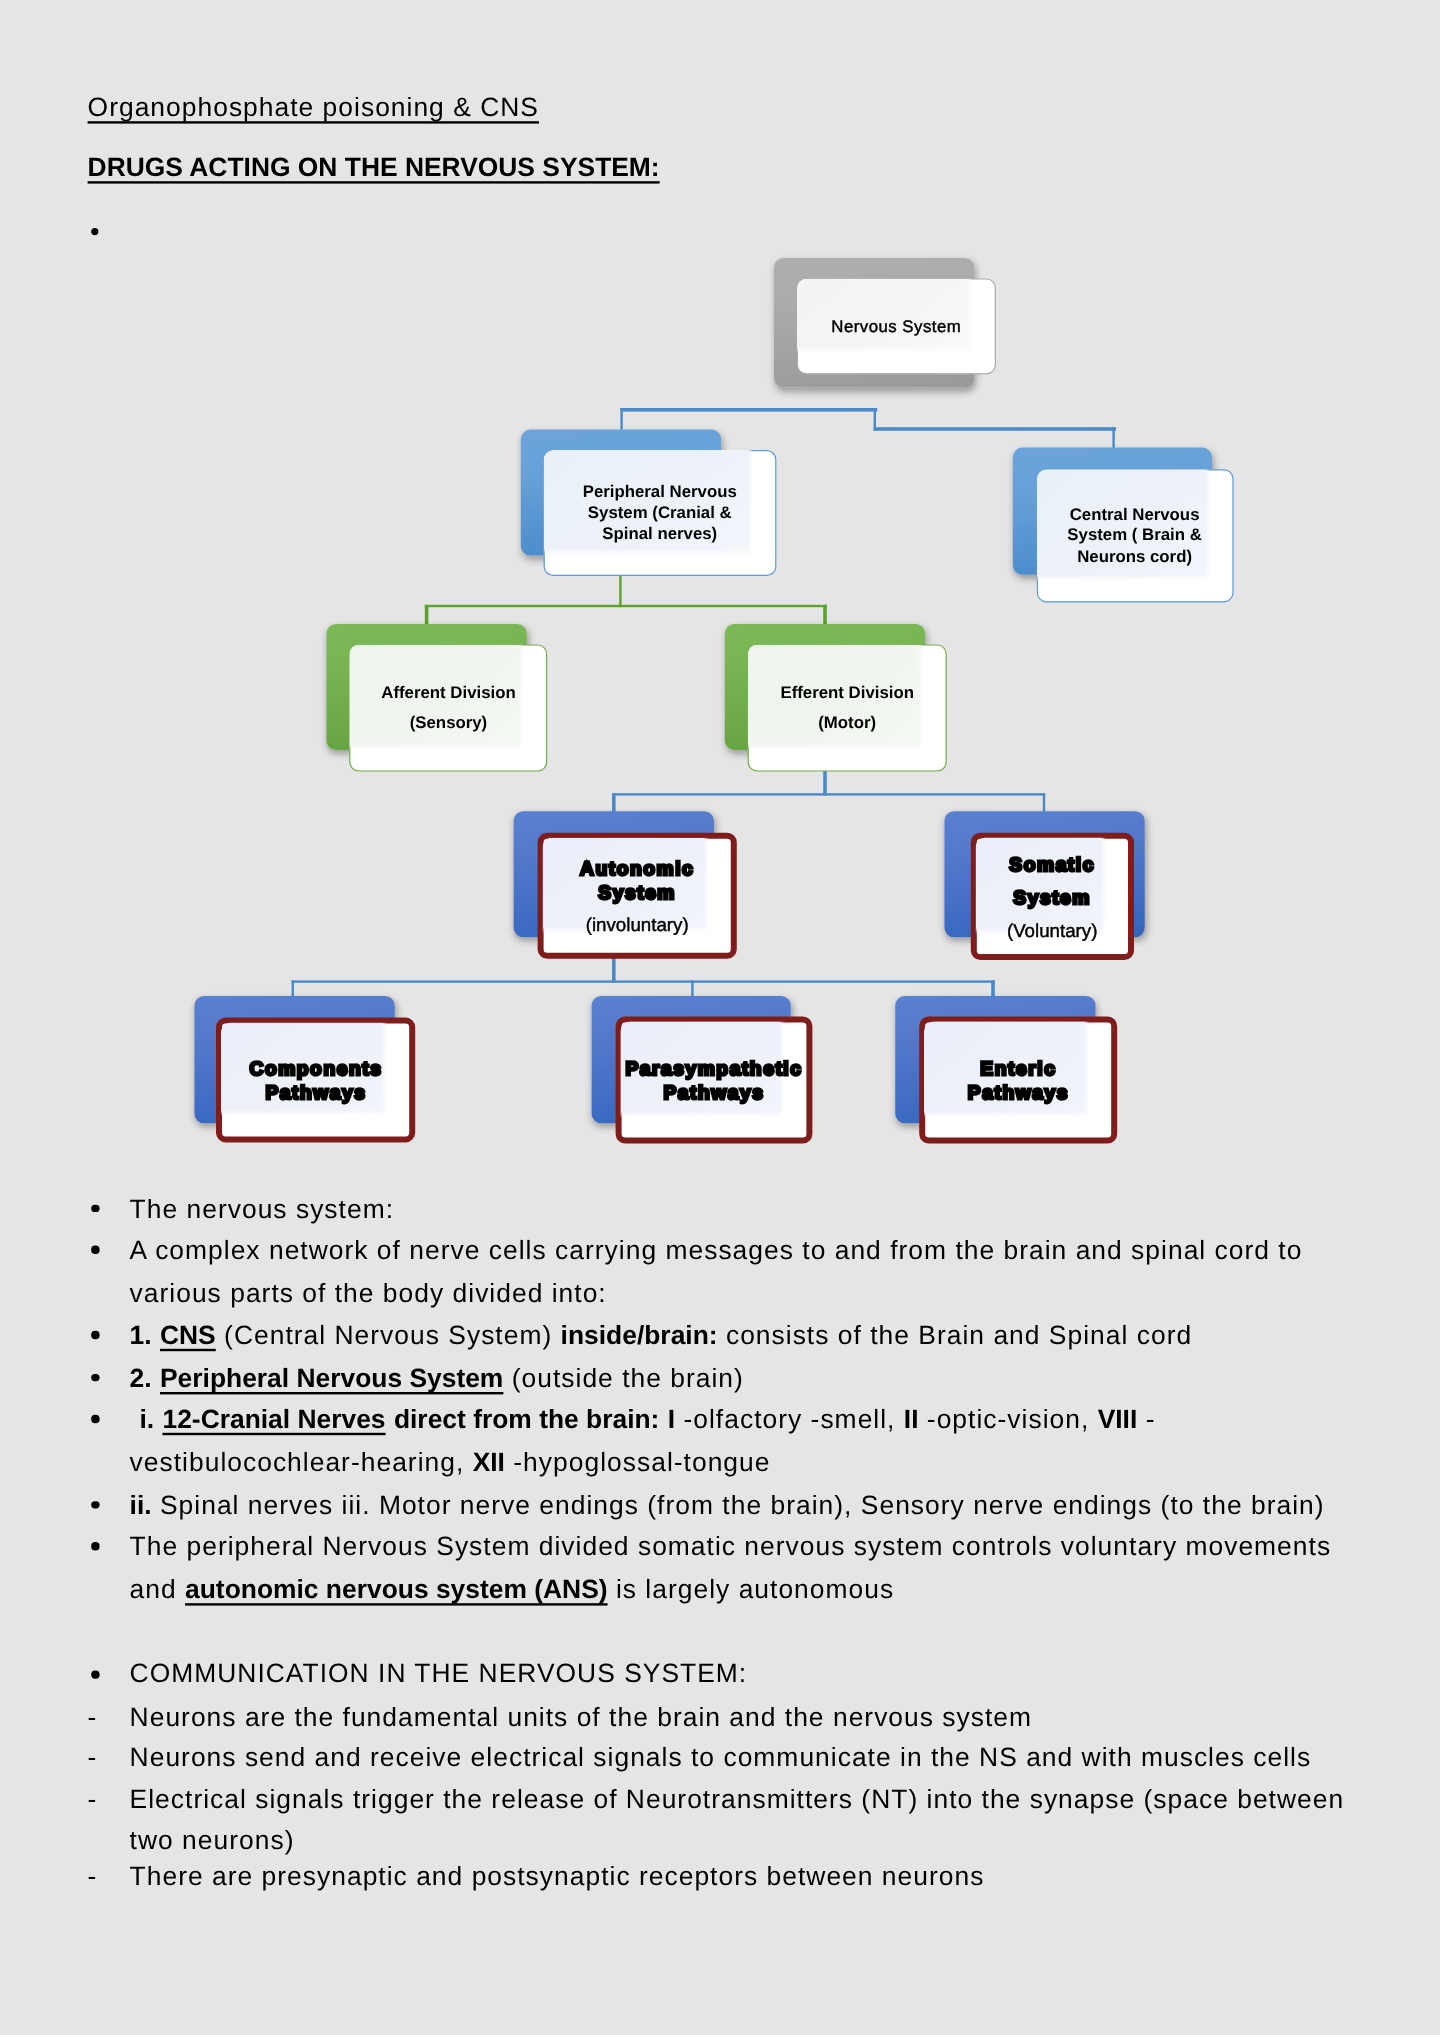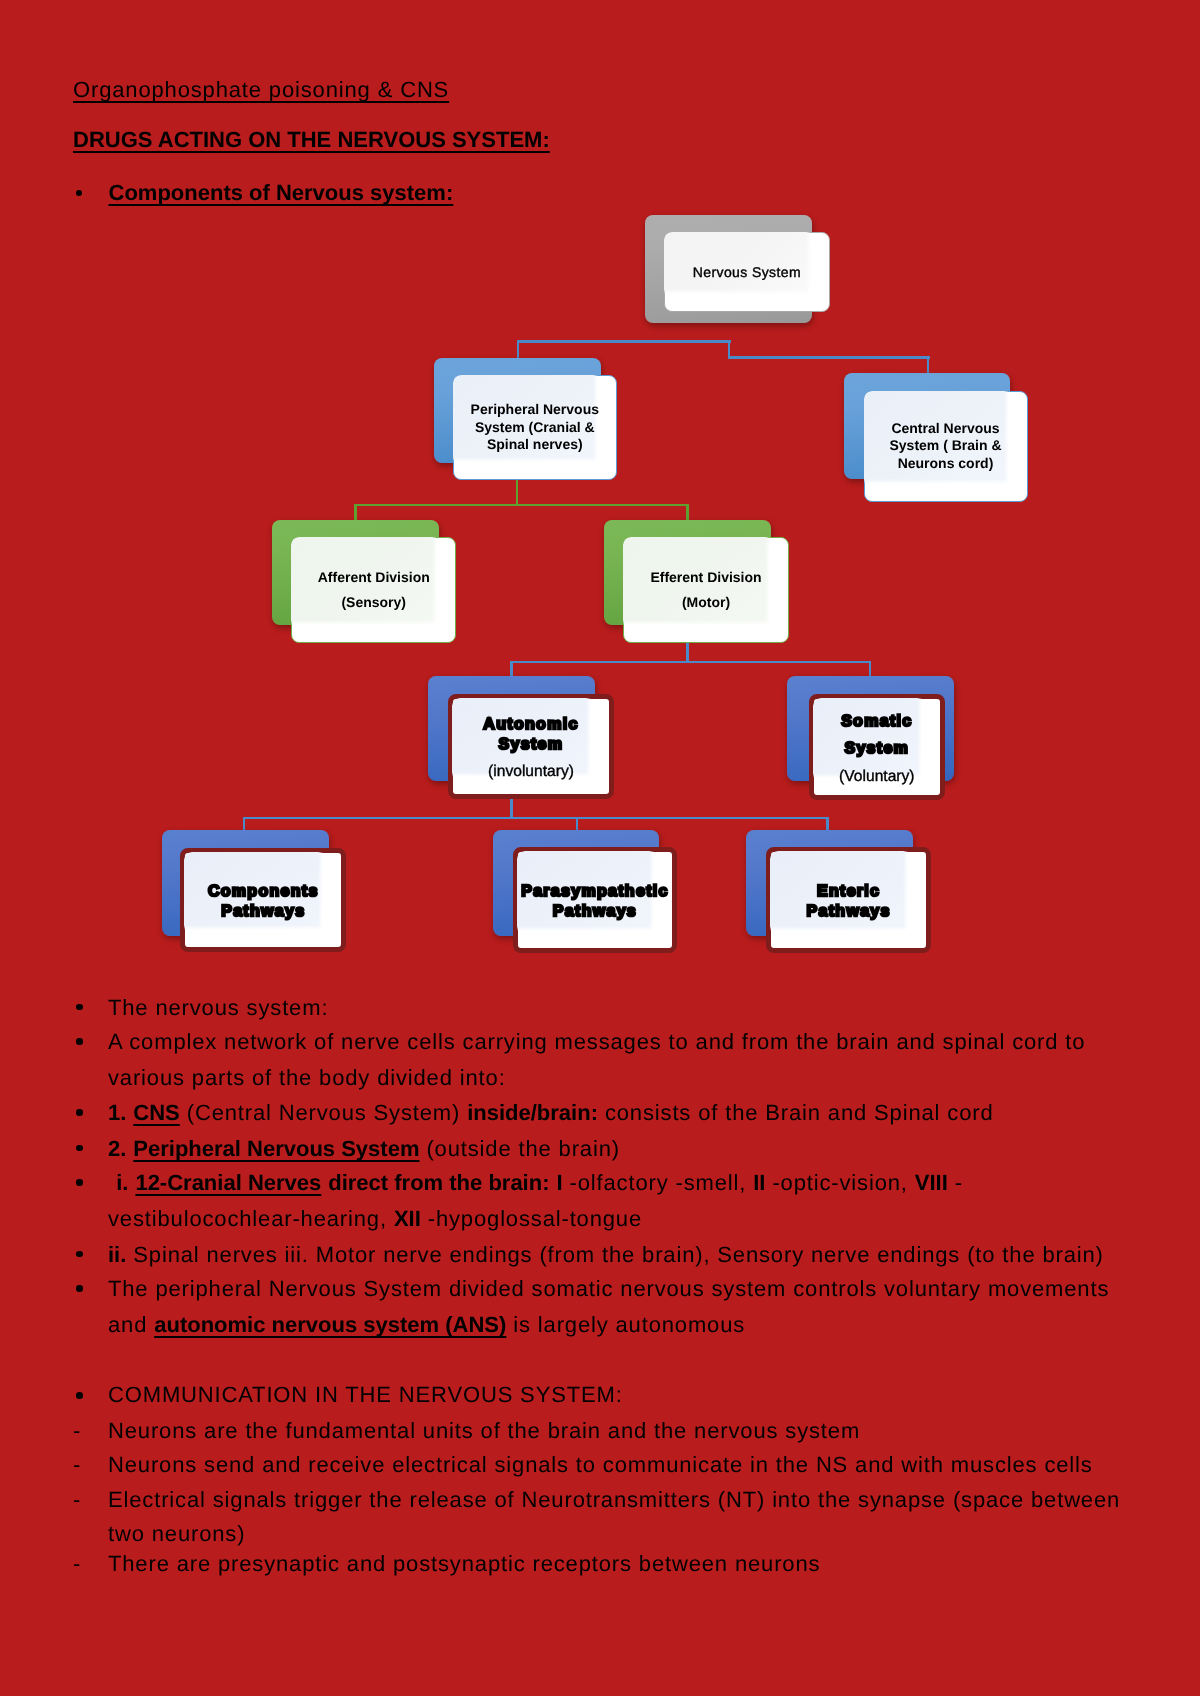--- a/index.html
+++ b/index.html
@@ -1,17 +1,17 @@
 <!DOCTYPE html>
 <html><head>
 <meta charset="utf-8">
 <style>
   html,body{margin:0;padding:0;background:#ffffff;}
   body{width:1200px;height:1696px;font-family:"Liberation Sans",sans-serif;-webkit-font-smoothing:antialiased;text-rendering:geometricPrecision;}
-  .page{position:relative;width:1200px;height:1696px;overflow:hidden;background:#b91c1c;}
+  .page{position:relative;width:1200px;height:1696px;overflow:hidden;background:#e5e5e5;}
 
   
   .txt{position:absolute;color:#000;font-family:"Liberation Sans",sans-serif;white-space:pre;}
   .h1{font-size:22px;font-weight:400;letter-spacing:0.85px;}
   .h2{font-size:22px;font-weight:700;letter-spacing:0px;}
   .u{text-decoration:underline;text-underline-offset:3.5px;text-decoration-thickness:2px;text-decoration-skip-ink:none;}
   .bul{position:absolute;width:6.6px;height:6.6px;border-radius:50%;background:#000;}
 
   
   .chart{position:absolute;left:0;top:0;width:1200px;height:1696px;}
@@ -65,21 +65,20 @@
   .row u{text-decoration:underline;text-underline-offset:3.5px;text-decoration-thickness:2px;text-decoration-skip-ink:none;}
 </style>
 </head>
 <body>
 
 <div class="page">
 
   <div class="txt h1 u" style="left:73px;top:77px;">Organophosphate poisoning &amp; CNS</div>
   <div class="txt h2 u" style="left:73px;top:126.5px;">DRUGS ACTING ON THE NERVOUS SYSTEM:</div>
   <div class="bul" style="left:75.5px;top:189.5px;"></div>
-  <div class="txt h2 u" style="left:108.5px;top:180px;">Components of Nervous system:</div>
 
   <div class="chart">
 
     <div class="conn" style="left:516.5px;top:340.4px;width:214px;height:2.6px;"></div>
     <div class="conn" style="left:516.5px;top:340.4px;width:2.6px;height:18px;"></div>
     <div class="conn" style="left:727.9px;top:340.4px;width:2.6px;height:18.5px;"></div>
     <div class="conn" style="left:727.9px;top:356.4px;width:202px;height:2.6px;"></div>
     <div class="conn" style="left:926.6px;top:356.4px;width:2.6px;height:19px;"></div>
 
     <div class="conn g" style="left:515.7px;top:463.5px;width:2.6px;height:42px;"></div>
@@ -100,21 +99,21 @@
 
     <div class="node">
       <div class="shadow sh-gray" style="left:645px;top:214.5px;width:167px;height:108.5px;"></div>
       <div class="face f-gray" style="left:663.9px;top:232.4px;width:166px;height:80px;">
         <span class="lbl"><span class="reg">Nervous System</span></span>
       </div>
     </div>
 
     <div class="node">
       <div class="shadow sh-blue" style="left:434px;top:357.7px;width:166.5px;height:105.8px;"></div>
-      <div class="face f-blue" style="left:452.8px;top:374.7px;width:164px;height:105.7px;">
+      <div class="face f-blue" style="left:452.8px;top:374.7px;width:194px;height:105.7px;">
         <span class="lbl"><b>Peripheral Nervous</b><br><b>System (Cranial &amp;</b><br><b>Spinal nerves)</b></span>
       </div>
     </div>
 
     <div class="node">
       <div class="shadow sh-blue" style="left:843.8px;top:373.3px;width:166px;height:105.5px;"></div>
       <div class="face f-blue" style="left:863.5px;top:390.7px;width:164px;height:111px;">
         <span class="lbl"><b>Central Nervous</b><br><b>System ( Brain &amp;</b><br><b>Neurons cord)</b></span>
       </div>
     </div>

